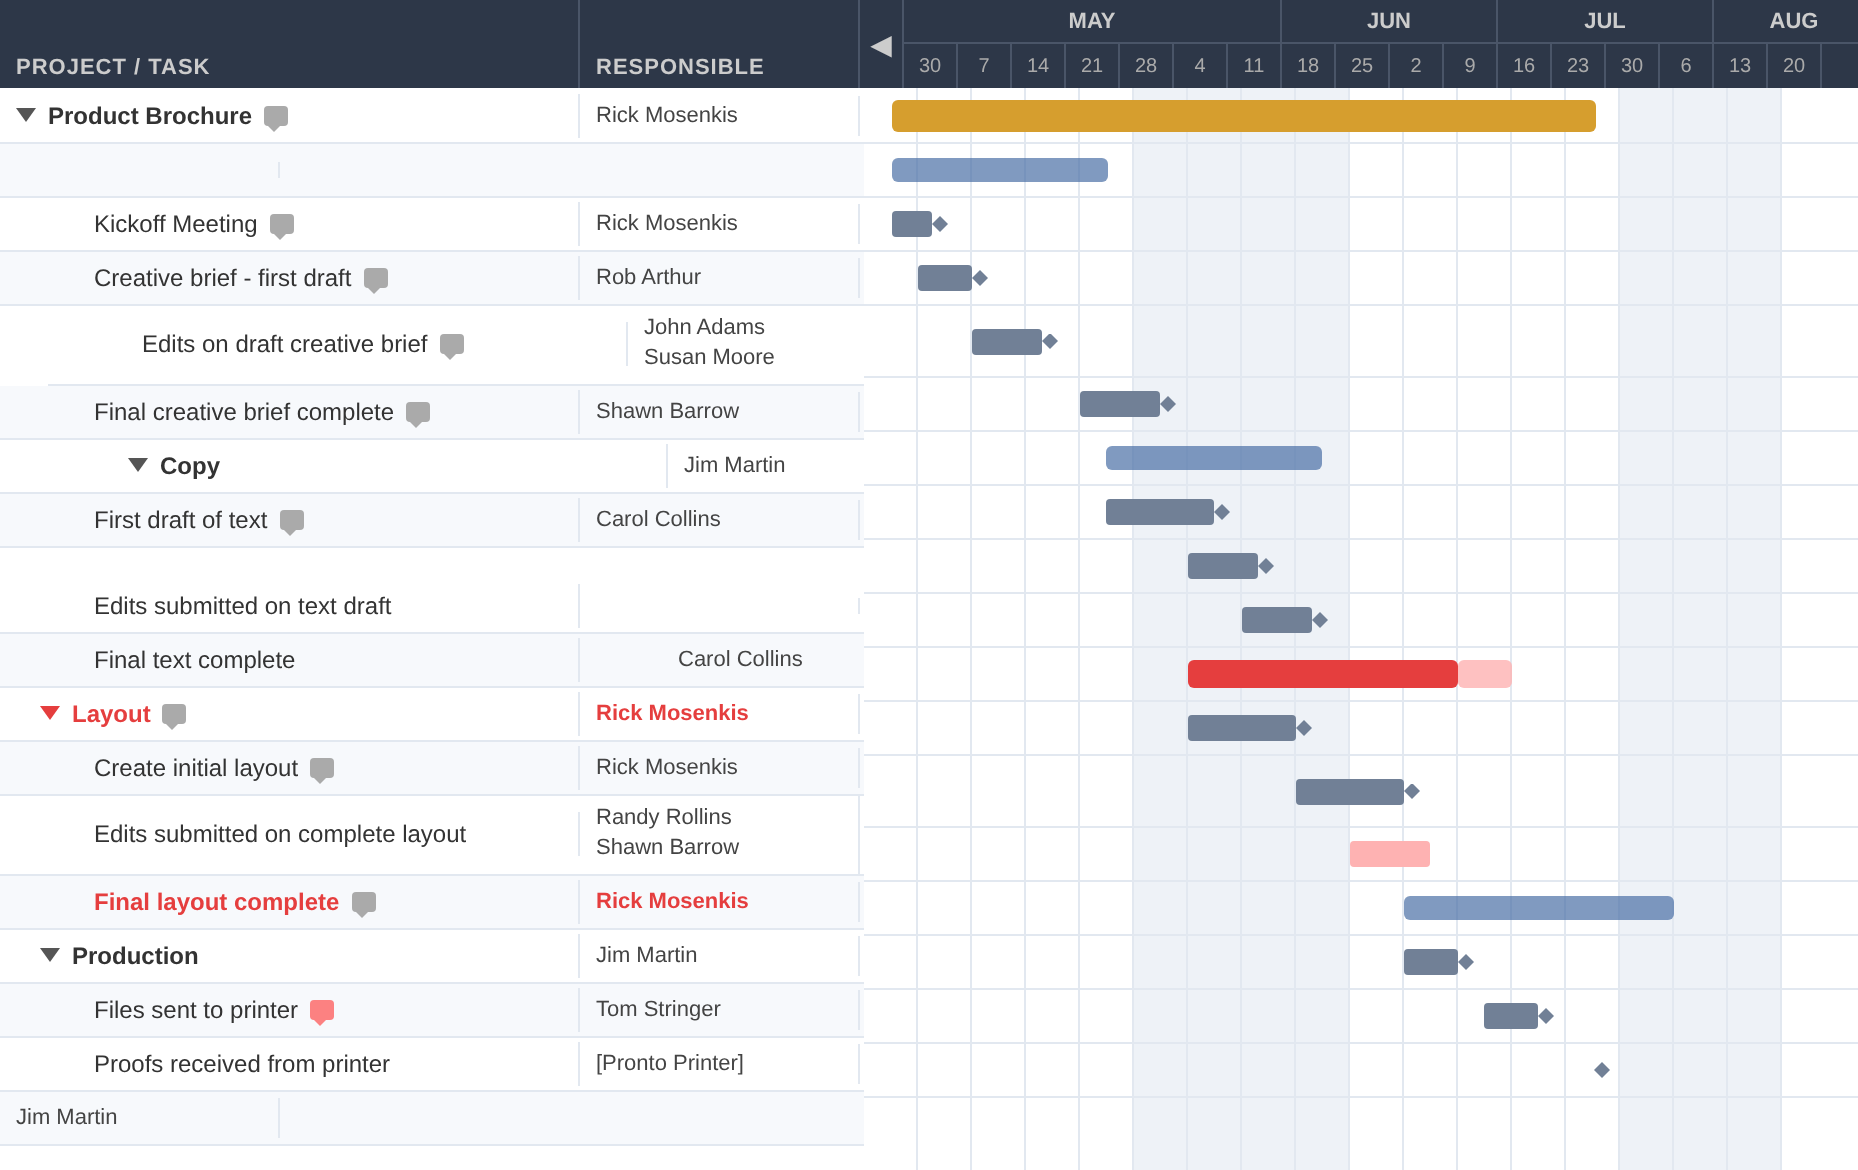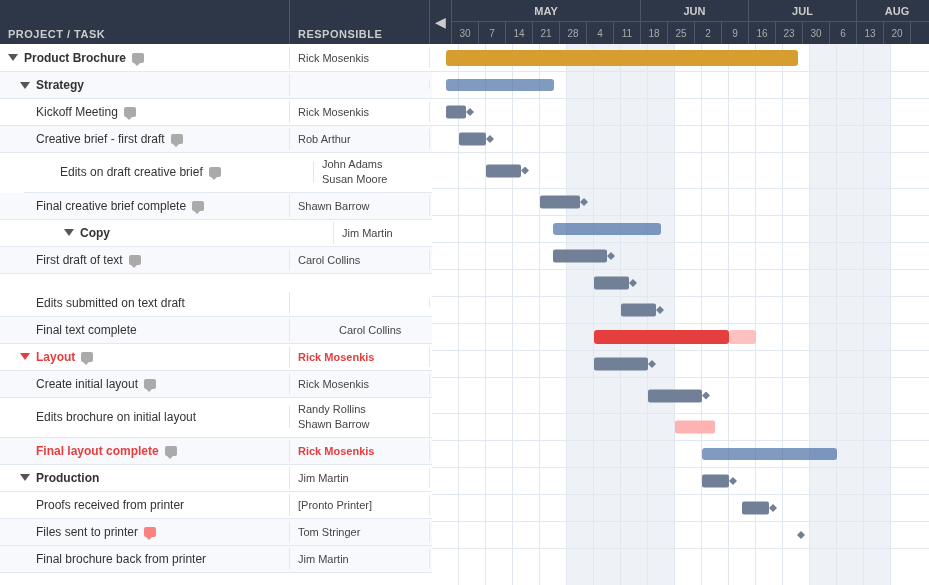--- a/index.html
+++ b/index.html
@@ -22,21 +22,21 @@
     
     .gantt-body { display: flex; flex: 1; overflow: hidden; }
     .task-list { width: 432px; min-width: 432px; display: flex; flex-direction: column; }
     .task-row { display: flex; align-items: center; border-bottom: 1px solid #e2e8f0; min-height: 27px; }
     .task-row.alt { background: #f7f9fc; }
     .task-name-cell { width: 290px; min-width: 290px; padding: 4px 8px; border-right: 1px solid #e2e8f0; display: flex; align-items: center; gap: 4px; }
     .task-responsible-cell { width: 140px; min-width: 140px; padding: 4px 8px; border-right: 1px solid #e2e8f0; font-size: 11px; color: #444; display: flex; align-items: center; }
 
     .indent-0 { padding-left: 8px; }
     .indent-1 { padding-left: 20px; }
-    .indent-2 { padding-left: 36px; }
+    .indent-2 { padding-left: 47px; }
 
     .triangle { display: inline-block; width: 0; height: 0; margin-right: 2px; }
     .tri-down { border-left: 5px solid transparent; border-right: 5px solid transparent; border-top: 7px solid #555; }
     .tri-down-red { border-left: 5px solid transparent; border-right: 5px solid transparent; border-top: 7px solid #e53e3e; }
     .chat-icon { display: inline-block; width: 12px; height: 10px; background: #aaa; border-radius: 2px; position: relative; margin-left: 2px; }
     .chat-icon::after { content: ''; position: absolute; bottom: -3px; left: 2px; width: 0; height: 0; border-left: 3px solid transparent; border-right: 3px solid transparent; border-top: 3px solid #aaa; }
     .chat-icon-red { background: #fc8181; }
     .chat-icon-red::after { border-top-color: #fc8181; }
 
     .task-label { font-size: 12px; color: #333; }
@@ -112,24 +112,20 @@
       <div class="task-row" style="background:#fff;min-height:28px;">
         <div class="task-name-cell indent-0">
           <span class="triangle tri-down"></span>
           <span class="task-label group">Product Brochure</span>
           <span class="chat-icon"></span>
         </div>
         <div class="task-responsible-cell">Rick Mosenkis</div>
       </div>
 
       <div class="task-row alt" style="min-height:27px;">
-        <div class="task-name-cell indent-1">
-          <span class="triangle tri-down"></span>
-          <span class="task-label group">Strategy</span>
-        </div>
         <div class="task-responsible-cell"></div>
       </div>
 
       <div class="task-row" style="min-height:27px;">
         <div class="task-name-cell indent-2">
           <span class="task-label">Kickoff Meeting</span>
           <span class="chat-icon"></span>
         </div>
         <div class="task-responsible-cell">Rick Mosenkis</div>
       </div>
@@ -200,60 +196,57 @@
       <div class="task-row alt" style="min-height:27px;">
         <div class="task-name-cell indent-2">
           <span class="task-label">Create initial layout</span>
           <span class="chat-icon"></span>
         </div>
         <div class="task-responsible-cell">Rick Mosenkis</div>
       </div>
 
       <div class="task-row" style="min-height:36px;">
         <div class="task-name-cell indent-2">
-          <span class="task-label">Edits brochure on initial layout</span>
+          <span class="task-label">Edits submitted on complete layout</span>
         </div>
         <div class="task-responsible-cell" style="font-size:11px;line-height:1.4;">Randy Rollins<br>Shawn Barrow</div>
       </div>
 
       <div class="task-row alt" style="min-height:27px;">
         <div class="task-name-cell indent-2">
           <span class="task-label red">Final layout complete</span>
           <span class="chat-icon"></span>
         </div>
         <div class="task-responsible-cell" style="color:#e53e3e;font-weight:bold;">Rick Mosenkis</div>
       </div>
 
       <div class="task-row" style="min-height:27px;">
         <div class="task-name-cell indent-1">
           <span class="triangle tri-down"></span>
           <span class="task-label group">Production</span>
         </div>
         <div class="task-responsible-cell">Jim Martin</div>
       </div>
 
-      <div class="task-row" style="min-height:27px;">
-        <div class="task-name-cell indent-2">
-          <span class="task-label">Proofs received from printer</span>
-        </div>
-        <div class="task-responsible-cell">[Pronto Printer]</div>
-      </div>
-
       <div class="task-row alt" style="min-height:27px;">
         <div class="task-name-cell indent-2">
           <span class="task-label">Files sent to printer</span>
           <span class="chat-icon chat-icon-red"></span>
         </div>
         <div class="task-responsible-cell">Tom Stringer</div>
       </div>
 
-      <div class="task-row alt" style="min-height:27px;">
-        <div class="task-name-cell indent-2">
-          <span class="task-label">Final brochure back from printer</span>
-        </div>
+      <div class="task-row" style="min-height:27px;">
+        <div class="task-name-cell indent-2">
+          <span class="task-label">Proofs received from printer</span>
+        </div>
+        <div class="task-responsible-cell">[Pronto Printer]</div>
+      </div>
+
+      <div class="task-row alt" style="min-height:27px;">
         <div class="task-responsible-cell">Jim Martin</div>
       </div>
 
     </div>
 
     <div class="gantt-chart" style="position:relative; flex:1;">
 
       <div style="position:absolute;top:0;left:0;right:0;bottom:0;display:flex;">
         <div class="chart-col" style="background:#fff;"></div>
         <div class="chart-col" style="background:#fff;"></div>

